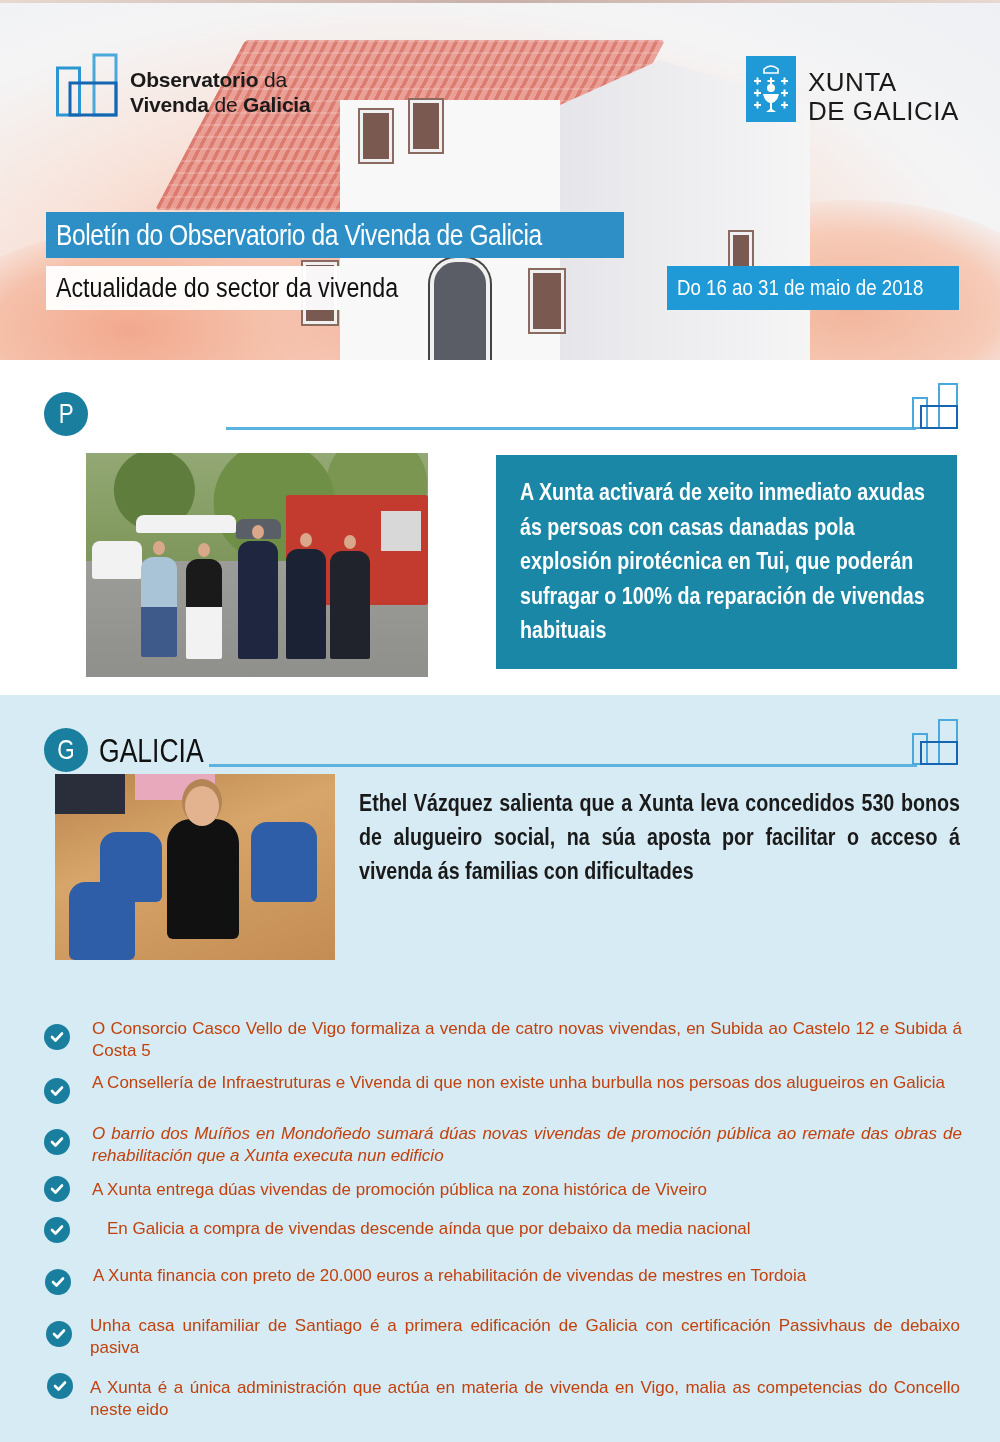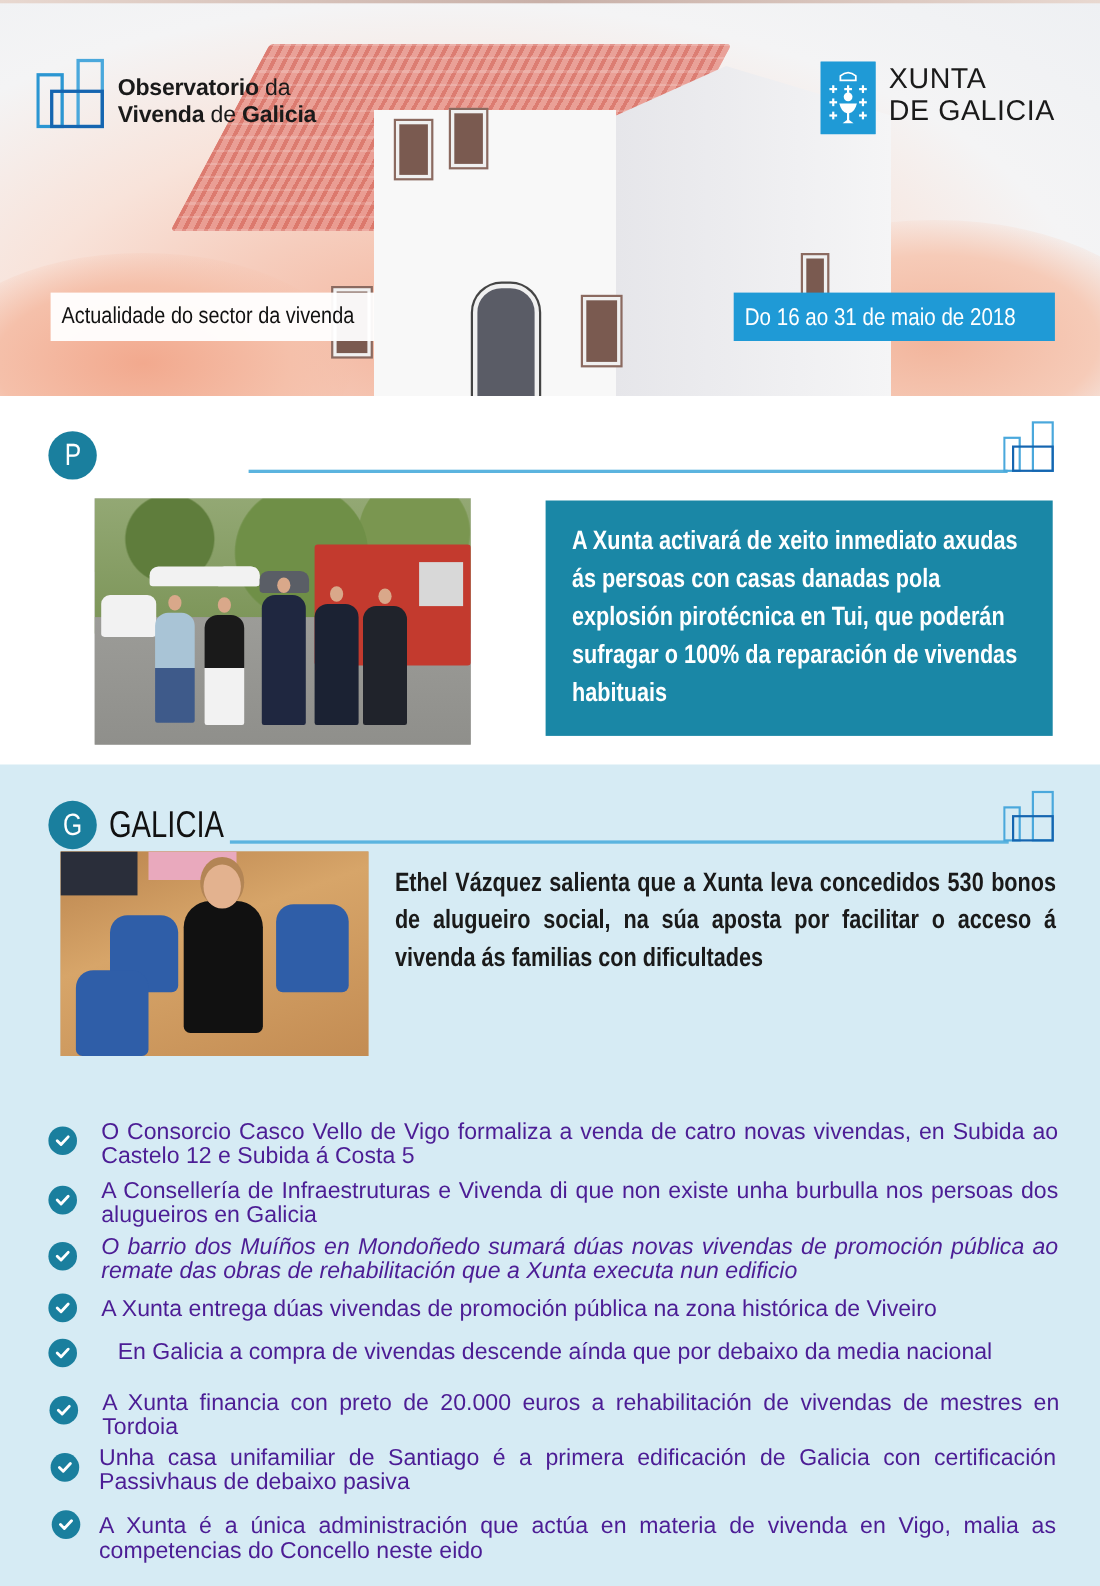--- a/index.html
+++ b/index.html
@@ -11,37 +11,37 @@
   .header .topline { position:absolute; left:0; top:0; width:1000px; height:3px; background:linear-gradient(90deg,#e8d8d0,#c8b0a8,#e8d8d0); }
   .hand-left { position:absolute; left:-60px; top:230px; width:380px; height:200px; border-radius:50%; background:radial-gradient(ellipse at center,#f2a98e 0%,#f5c0aa 50%, rgba(245,200,180,0) 75%); }
   .hand-right { position:absolute; left:640px; top:200px; width:420px; height:220px; border-radius:50%; background:radial-gradient(ellipse at center,#f2b59c 0%,#f6cbb8 50%, rgba(245,205,185,0) 75%); }
   .roof { position:absolute; left:200px; top:40px; width:420px; height:170px; transform:skewX(-28deg); background:repeating-linear-gradient(90deg,#d86a5e 0 4px,#e8948a 4px 10px), #e07a6e; opacity:.85; border-radius:4px; }
   .roof::after { content:""; position:absolute; inset:0; background:repeating-linear-gradient(0deg, rgba(255,255,255,.18) 0 2px, transparent 2px 12px); }
   .house-front { position:absolute; left:340px; top:100px; width:220px; height:260px; background:#f8f8f8; }
   .house-side { position:absolute; left:560px; top:60px; width:250px; height:300px; background:linear-gradient(90deg,#e6e6ea,#f5f5f6); clip-path:polygon(0 15%, 40% 0, 100% 15%, 100% 100%, 0 100%); }
   .house-win { position:absolute; background:#7a5a50; border:3px solid #f0f0f0; box-shadow:0 0 0 2px #8b6a60; }
   .house-door { position:absolute; left:430px; top:258px; width:52px; height:100px; background:#5a5c66; border-radius:26px 26px 0 0; border:4px solid #f0f0f0; box-shadow:0 0 0 2px #444; }
 
-  .logo-obs { position:absolute; left:33px; top:53px; width:290px; height:70px; }
+  .logo-obs { position:absolute; left:56px; top:53px; width:290px; height:70px; }
   .logo-obs .bars { position:absolute; left:0; top:0; width:62px; height:64px; }
   .logo-obs .txt { position:absolute; left:74px; top:14px; font-size:21px; line-height:25px; color:#1a1a1a; letter-spacing:-0.2px; }
   .logo-obs .txt b { font-weight:bold; }
   .logo-obs .txt span.l { font-weight:normal; }
 
   .logo-igvs { position:absolute; left:364px; top:56px; width:100px; height:70px; text-align:center; }
   .logo-igvs .arc { position:absolute; left:2px; top:0; width:94px; height:32px; }
   .logo-igvs .t { position:absolute; left:0; top:40px; width:100px; font-family:"Liberation Serif", serif; font-size:9.5px; line-height:12px; color:#222; letter-spacing:-0.2px; }
 
   .logo-xunta { position:absolute; left:746px; top:56px; width:220px; height:66px; }
   .logo-xunta .shield { position:absolute; left:0; top:0; width:50px; height:66px; background:#1f9ad6; }
-  .logo-xunta .name { position:absolute; left:62px; top:1px; font-size:26px; line-height:29px; color:#1a1a1a; letter-spacing:0.5px; }
+  .logo-xunta .name { position:absolute; left:62px; top:12px; font-size:26px; line-height:29px; color:#1a1a1a; letter-spacing:0.5px; }
 
   .title-box { position:absolute; left:46px; top:212px; width:578px; height:46px; background:#2e8fc7; color:#fff; font-size:30px; line-height:46px; padding-left:10px; box-sizing:border-box; letter-spacing:-0.5px; transform-origin:left center; }
   .title-box span { display:inline-block; transform:scaleX(0.82); transform-origin:left center; white-space:nowrap; }
-  .subtitle-box { position:absolute; left:46px; top:266px; width:294px; height:44px; background:rgba(255,255,255,0.95); color:#111; font-size:21px; line-height:44px; padding-left:10px; box-sizing:border-box; }
+  .subtitle-box { position:absolute; left:46px; top:266px; width:294px; height:44px; background:rgba(255,255,255,0.95); color:#111; font-size:27px; line-height:44px; padding-left:10px; box-sizing:border-box; }
   .subtitle-box span { display:inline-block; transform:scaleX(0.86); transform-origin:left center; white-space:nowrap; }
   .date-box { position:absolute; left:667px; top:266px; width:292px; height:44px; background:#1f9ad6; color:#fff; font-size:22px; line-height:44px; padding-left:10px; box-sizing:border-box; }
   .date-box span { display:inline-block; transform:scaleX(0.85); transform-origin:left center; white-space:nowrap; }
 
   
   .sec-head { position:absolute; left:44px; width:916px; height:50px; }
   .sec-head .badge { position:absolute; left:0; top:6px; width:44px; height:44px; border-radius:50%; background:#1a7f9e; color:#fff; font-size:28px; line-height:44px; text-align:center; }
   .sec-head .badge span { display:inline-block; transform:scaleX(0.8); }
   .sec-head .label { position:absolute; left:55px; top:6px; font-size:34px; line-height:44px; color:#111; }
   .sec-head .label span { display:inline-block; transform:scaleX(0.78); transform-origin:left center; white-space:nowrap; }
@@ -72,21 +72,21 @@
   .galicia-photo .person-top { position:absolute; left:0; top:0; width:70px; height:40px; background:#2a2e3a; }
   .galicia-photo .pink { position:absolute; left:80px; top:0; width:80px; height:26px; background:#e9a9bd; }
 
   .galicia-lead { position:absolute; left:359px; top:786px; width:601px; font-size:24px; line-height:34px; font-weight:bold; color:#1a1a1a; }
   .galicia-lead .inner { transform:scaleX(0.82); transform-origin:left top; width:733px; text-align:justify; text-align-last:left; }
 
   .news-list { position:absolute; left:0; top:0; width:1000px; }
   .news-item { position:absolute; left:44px; width:918px; }
   .news-item .check { position:absolute; left:0; width:26px; height:26px; border-radius:50%; background:#1a7f9e; }
   .news-item .check svg { position:absolute; left:6px; top:7px; }
-  .news-item .text { position:absolute; left:47px; width:870px; font-size:21px; line-height:22px; color:#4c1d95; text-align:justify; }
+  .news-item .text { position:absolute; left:47px; width:870px; font-size:17px; line-height:22px; color:#c2410c; text-align:justify; }
 </style>
 </head>
 <body>
 
 <div class="header">
   <div class="topline"></div>
   <div class="hand-left"></div>
   <div class="hand-right"></div>
   <div class="roof"></div>
   <div class="house-front"></div>
@@ -133,20 +133,21 @@
         <circle cx="25" cy="32" r="4"></circle>
         <path d="M17 38 L33 38 Q31 46 26 47 L26 53 L30 56 L20 56 L24 53 L24 47 Q19 46 17 38 Z"></path>
       </g>
     </svg>
     <div class="name">
       <div>XUNTA</div>
       <div>DE GALICIA</div>
     </div>
   </div>
 
+  <div class="title-box"><span>Boletín do Observatorio da Vivenda de Galicia</span></div>
   <div class="subtitle-box"><span>Actualidade do sector da vivenda</span></div>
   <div class="date-box"><span>Do 16 ao 31 de maio de 2018</span></div>
 </div>
 
 <div class="sec-head" style="top:386px;">
   <div class="badge"><span>P</span></div>
   <div class="rule" style="left:182px;top:41px;width:690px;"></div>
   <svg class="mini-bars" style="top:-4px;" viewBox="0 0 48 48">
     <rect x="1" y="16" width="14" height="30" fill="none" stroke="#4aa8dc" stroke-width="2"></rect>
     <rect x="27" y="2" width="18" height="44" fill="none" stroke="#4aa8dc" stroke-width="2"></rect>

